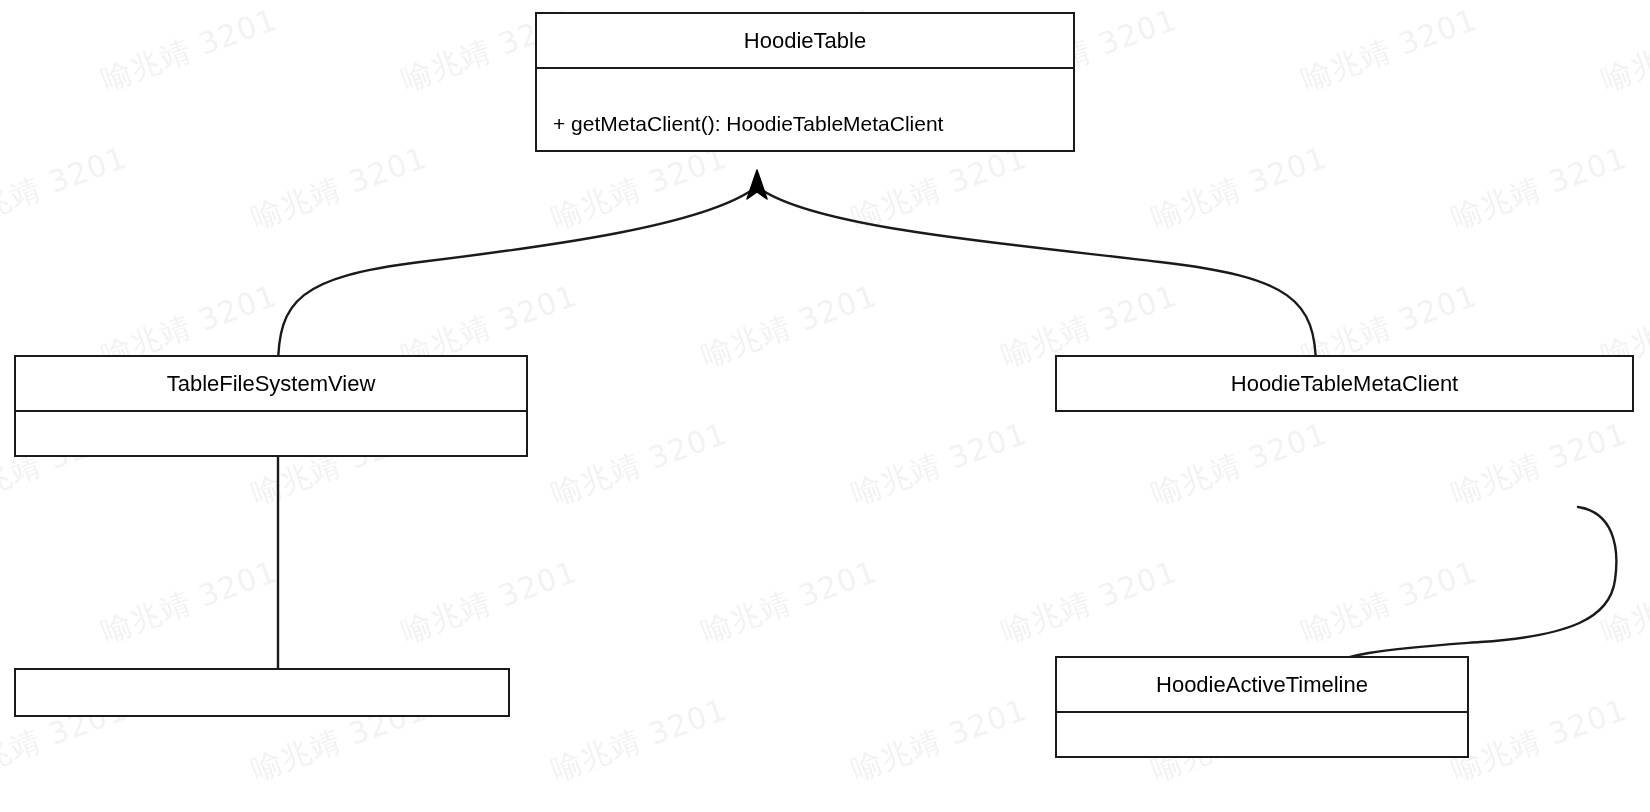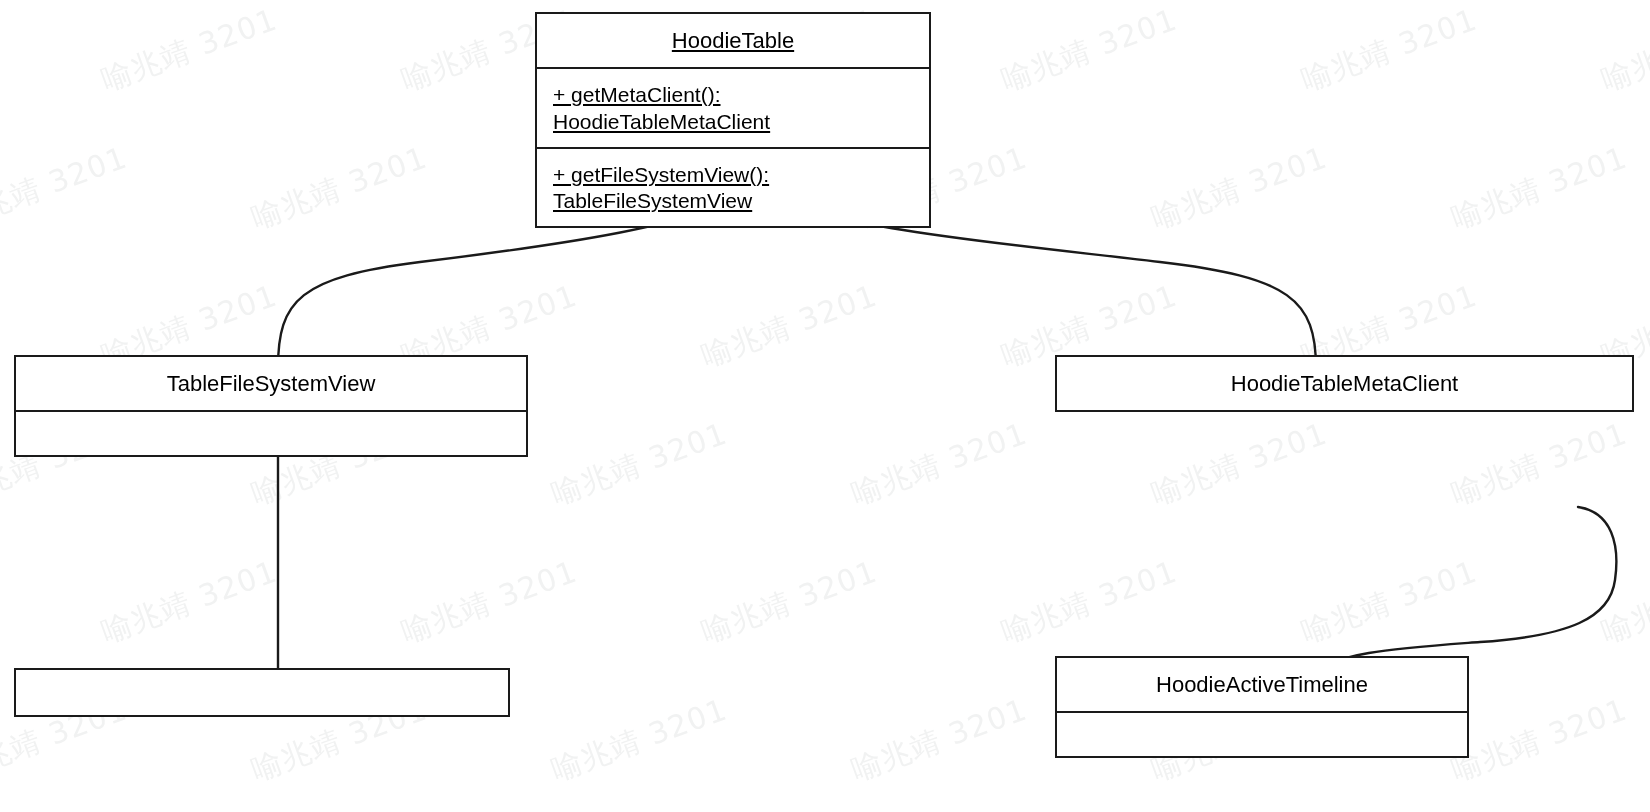--- a/index.html
+++ b/index.html
@@ -68,22 +68,23 @@
     line-height: 1.2;
     padding: 14px 10px 13px 10px;
     white-space: nowrap;
     overflow: hidden;
   }
   .uml-method {
     text-align: left;
     font-size: 21px;
     color: #000000;
     line-height: 1.25;
-    padding: 13px 6px 12px 16px;
+    padding: 6px 6px 12px 16px;
     white-space: pre-line;
+    margin-top: 36px;
   }
   .uml-empty {
     height: 45px;
   }
 </style>
 </head>
 <body>
 
 <div id="canvas">
 
@@ -144,29 +145,26 @@
       <line x1="278" y1="455" x2="278" y2="678" stroke="#1a1a1a" stroke-width="2.4"></line>
       <path d="M 278 700 L 266 670 L 278 677 L 290 670 Z" fill="#000000" stroke="#000000" stroke-width="1.5" stroke-linejoin="round"></path>
     </g>
 
     <g>
       <path d="M 1578 507 C 1612 512 1620 545 1615 580 C 1610 618 1570 636 1480 642 C 1400 648 1330 652 1315 676" stroke="#1a1a1a" stroke-width="2.4" fill="none" stroke-linecap="round"></path>
       <path d="M 1313 697 L 1303 667 L 1313 675 L 1325 669 Z" fill="#000000" stroke="#000000" stroke-width="1.5" stroke-linejoin="round"></path>
     </g>
   </svg>
 
-  <div class="uml-class" style="left:535px; top:12px; width:396px;text-decoration:underline;">
+  <div class="uml-class" style="left:535px; top:12px; width:540px;">
     <div class="compartment">
       <div class="uml-name">HoodieTable</div>
     </div>
     <div class="compartment">
       <div class="uml-method">+ getMetaClient(): HoodieTableMetaClient</div>
-    </div>
-    <div class="compartment">
-      <div class="uml-method">+ getFileSystemView(): TableFileSystemView</div>
     </div>
   </div>
 
   <div class="uml-class" style="left:14px; top:355px; width:514px;">
     <div class="compartment">
       <div class="uml-name">TableFileSystemView</div>
     </div>
     <div class="compartment uml-empty"></div>
   </div>
 

